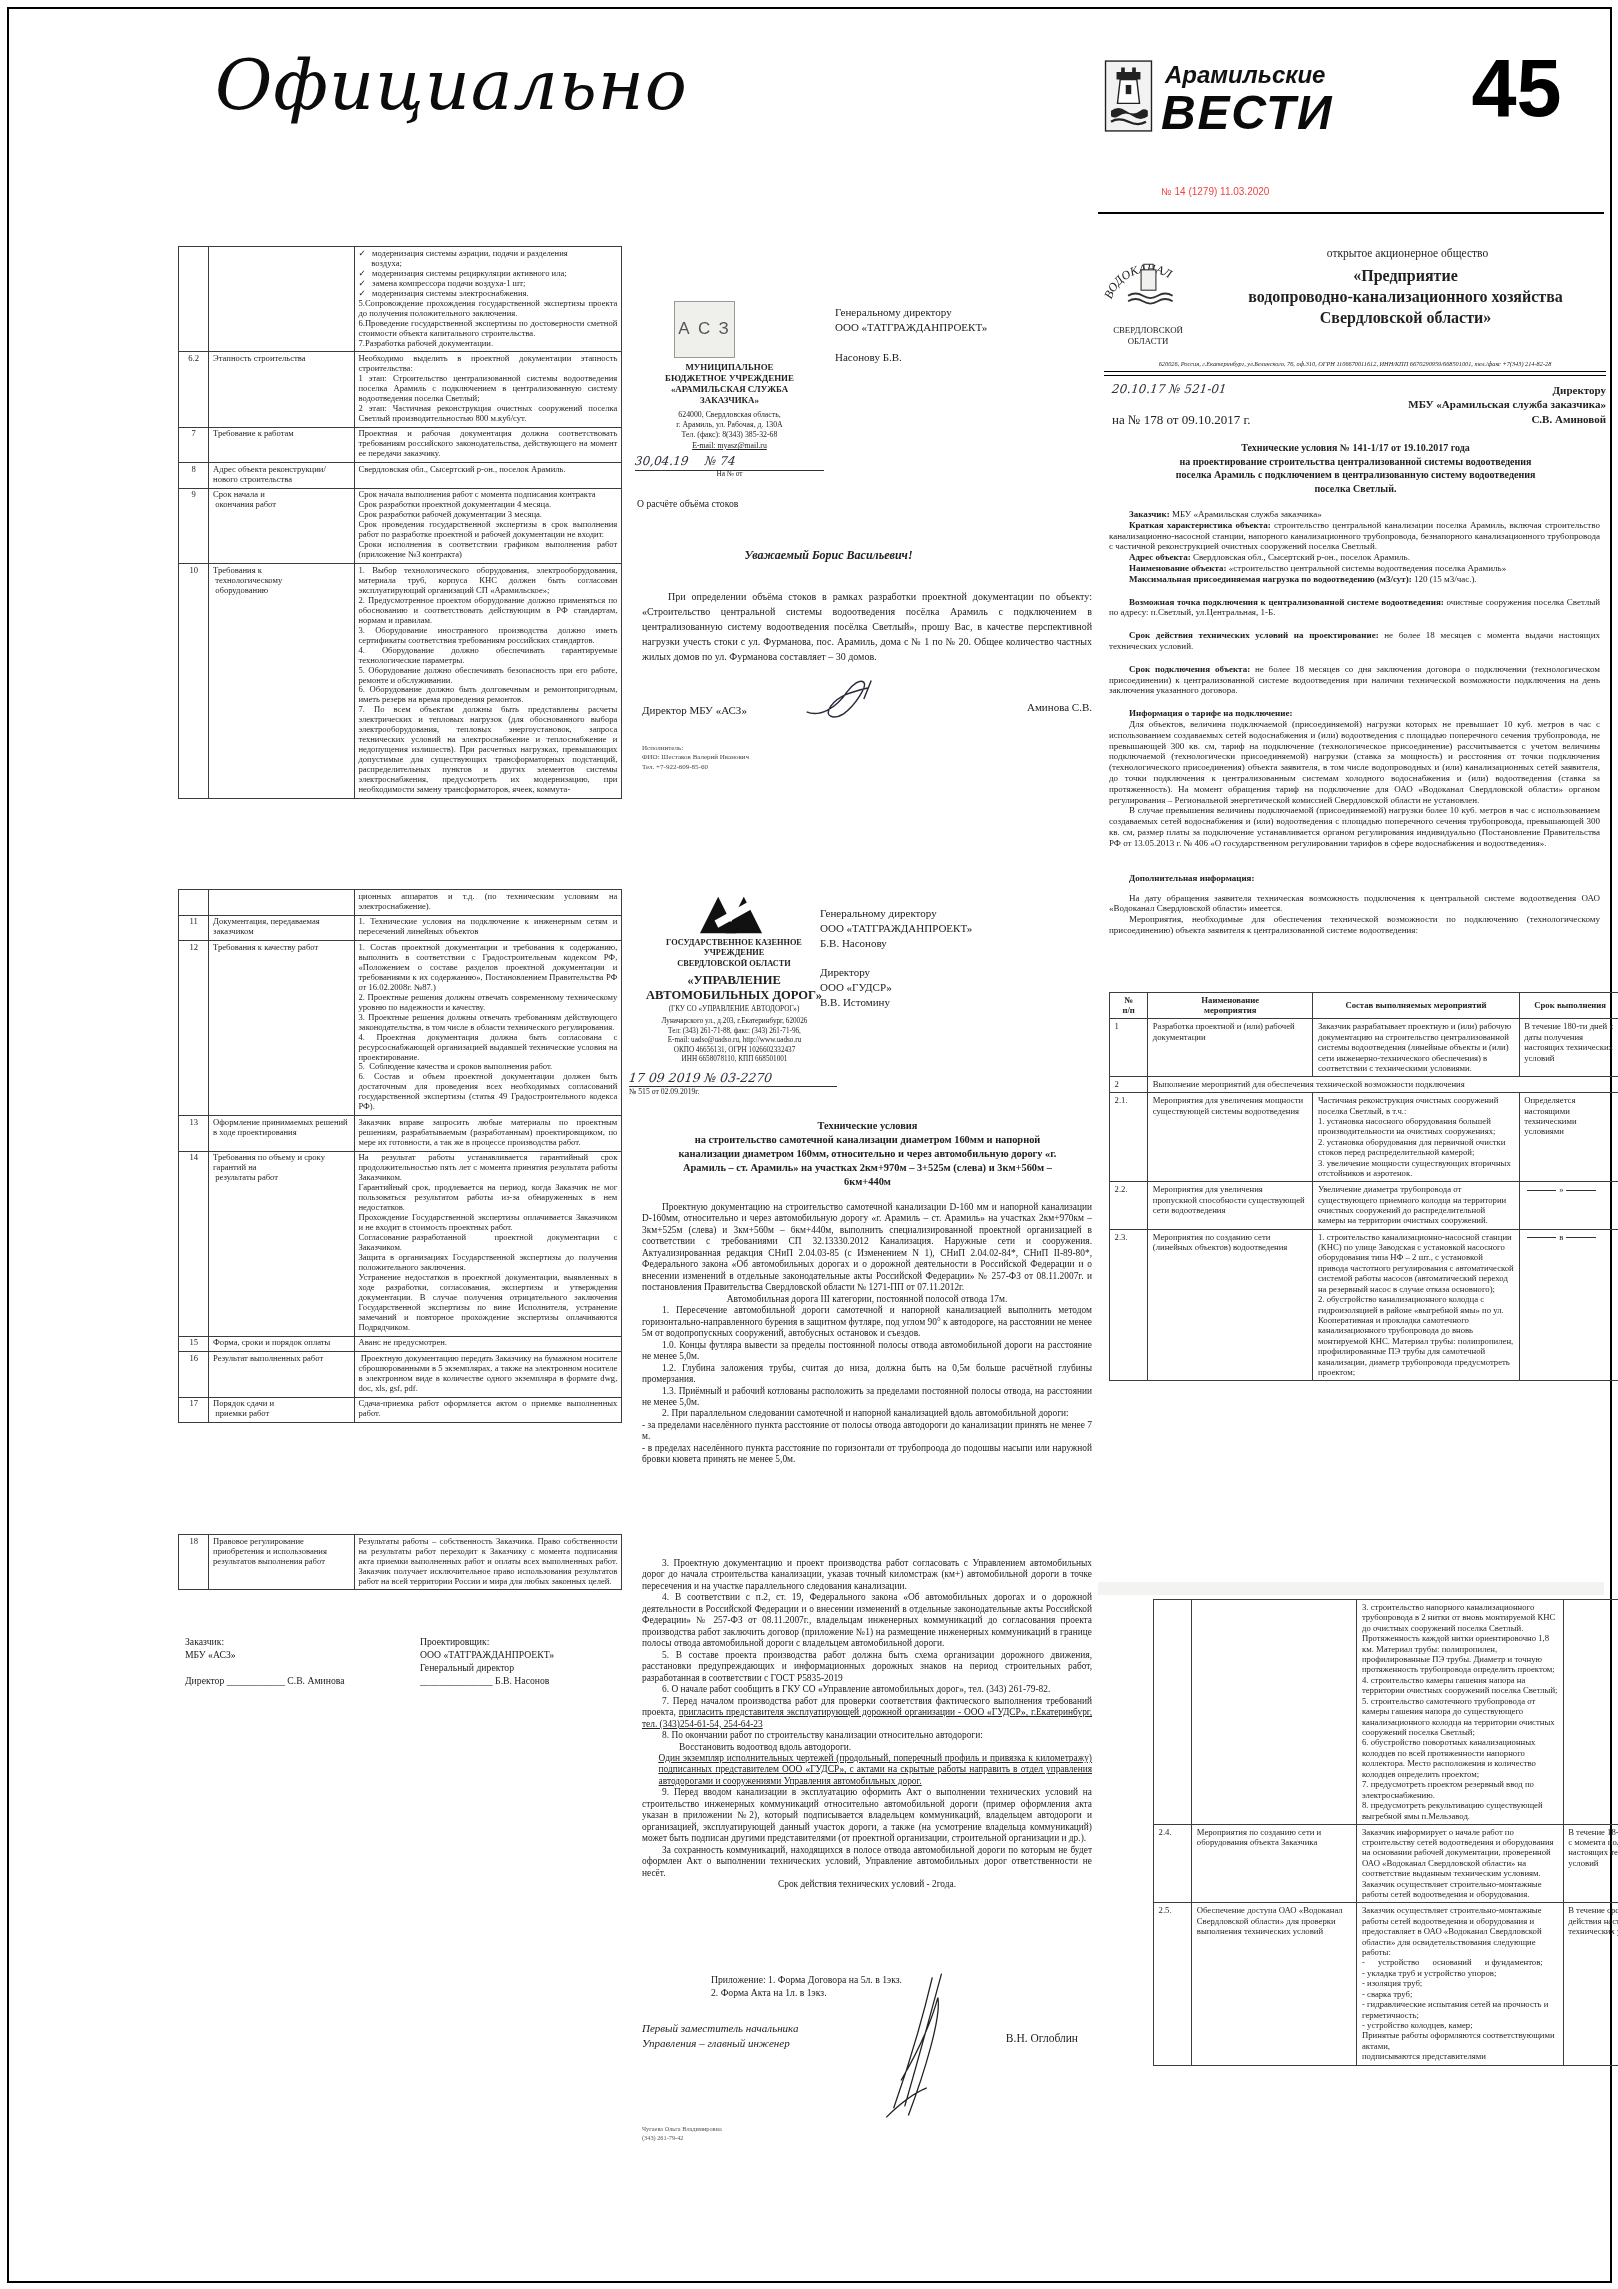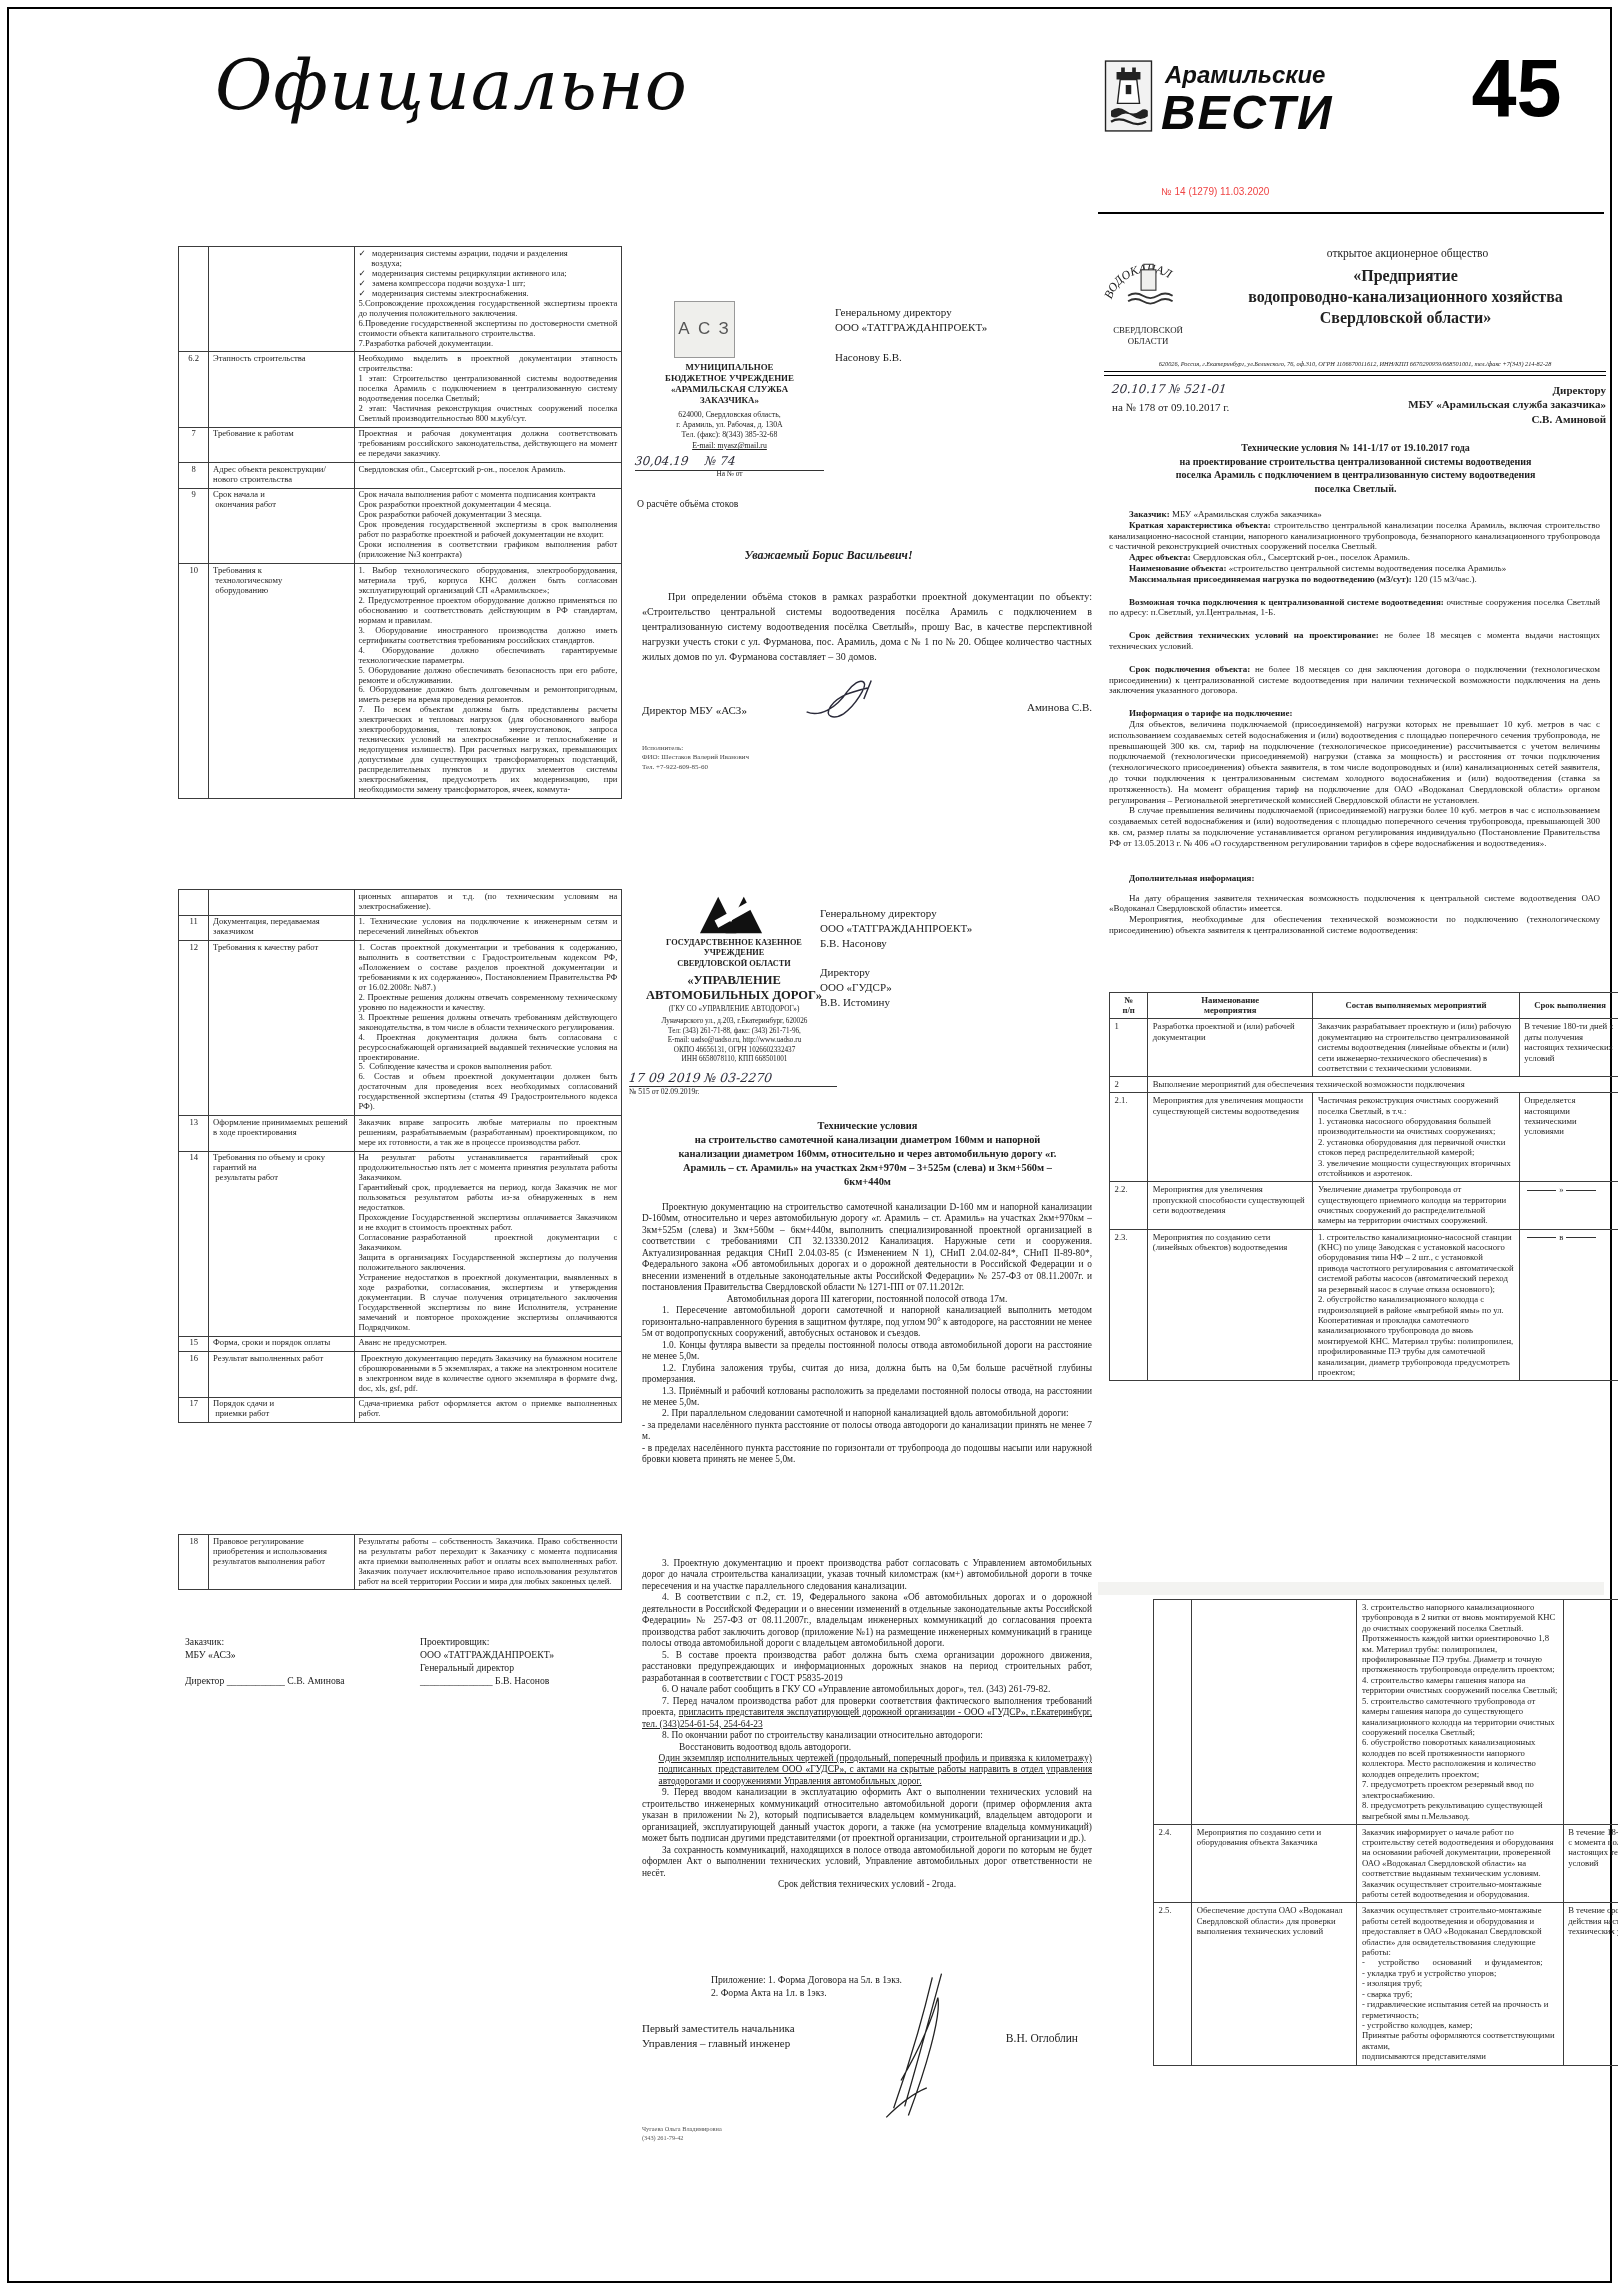--- a/index.html
+++ b/index.html
@@ -296,21 +296,21 @@
     <p class="just" style="padding-left:16.6px;text-decoration:underline;"><span class="u">Один экземпляр исполнительных чертежей</span><span> (продольный, поперечный профиль и привязка к  километражу) </span><span class="u">подписанных представителем ООО «ГУДСР»,</span><span> с актами на скрытые работы направить в отдел управления автодорогами и сооружениями Управления автомобильных дорог.</span></p>
     <p class="just ind">9. Перед вводом канализации в эксплуатацию оформить Акт о выполнении технических условий на строительство инженерных коммуникаций относительно автомобильной дороги (пример оформления акта указан в приложении №2), который подписывается владельцем коммуникаций, владельцем автодороги и организацией, эксплуатирующей данный участок дороги, а также (на усмотрение владельца коммуникаций) может быть подписан другими представителями (от проектной организации, строительной организации и др.).</p>
     <p class="just ind">За сохранность коммуникаций, находящихся в полосе отвода автомобильной дороги по которым не будет оформлен Акт о выполнении технических условий, Управление автомобильных дорог ответственности не несёт.</p>
     <p class="center">Срок действия  технических  условий - 2года.</p>
   </div>
 
   <div class="abs pw" style="left:711px;top:1973px;width:305px;font-size:9.7px;line-height:1.35;">Приложение: 1. Форма Договора на 5л. в 1экз.
 2. Форма Акта на 1л. в 1экз.</div>
 
   <div class="abs" style="left:642px;top:2021px;width:450px;">
-    <span class="pw" style="font-size:11px;line-height:1.35;display:inline-block;">Первый заместитель начальника
+    <span class="pw" style="font-size:11px;line-height:1.35;display:inline-block;font-style:italic;">Первый заместитель начальника
 Управления – главный инженер</span>
     <svg style="position:absolute;left:235px;top:-51px;" width="83" height="152" viewBox="0 0 90 165">
       <path d="M60 8 C50 50 34 105 18 150 M70 4 C58 48 44 100 30 148 M26 120 C40 96 58 60 66 30 C70 50 52 110 34 158 M10 160 C30 140 44 132 54 128" stroke="#222" stroke-width="1.4" fill="none"></path>
     </svg>
     <span style="position:absolute;right:14px;top:11px;font-size:11.5px;">В.Н. Оглоблин</span>
   </div>
   <div class="abs pw" style="left:642px;top:2125px;font-size:6.3px;line-height:1.35;color:#555;">Чугаева Ольга Владимировна
 (343) 261-79-42</div>
 
   <svg class="abs" style="left:1104px;top:242px;" width="89" height="89" viewBox="0 0 96 96">
@@ -327,21 +327,21 @@
 ОБЛАСТИ</div>
   <div class="abs center" style="left:1209px;top:247px;width:397px;font-size:11.5px;">открытое акционерное общество</div>
   <div class="abs pw b center" style="left:1200px;top:266px;width:411px;font-size:16px;line-height:1.3;">«Предприятие
 водопроводно-канализационного хозяйства
 Свердловской области»</div>
   <div class="abs center ital" style="left:1104px;top:360px;width:502px;font-size:6.3px;">620026,  Россия,  г.Екатеринбург, ул.Белинского, 76, оф.310, ОГРН 1106670011612, ИНН/КПП 6670290959/668501001, тел./факс +7(343) 214-82-28</div>
   <div class="abs" style="left:1104px;top:371px;width:502px;height:2.8px;border-top:0.9px solid #000;border-bottom:1.4px solid #000;"></div>
 
   <div class="abs" style="left:1112px;top:380px;width:231px;">
     <div><span class="hand" style="font-size:12px;">20.10.17  №   521-01</span></div>
-    <div style="font-size:11px;margin-top:4px;">на №      178          от    09.10.2017 г.</div>
+    <div style="font-size:13px;margin-top:15px;">на №      178          от    09.10.2017 г.</div>
   </div>
   <div class="abs pw b" style="left:1329px;top:383px;width:277px;text-align:right;font-size:11px;line-height:1.3;">Директору
 МБУ «Арамильская служба заказчика»
 С.В. Аминовой</div>
 
   <div class="abs pw b center" style="left:1112px;top:441px;width:487px;font-size:10px;line-height:1.35;">Технические условия № 141-1/17 от 19.10.2017 года
 на проектирование строительства централизованной системы водоотведения
 поселка Арамиль с подключением в централизованную систему водоотведения
 поселка Светлый.</div>
 

